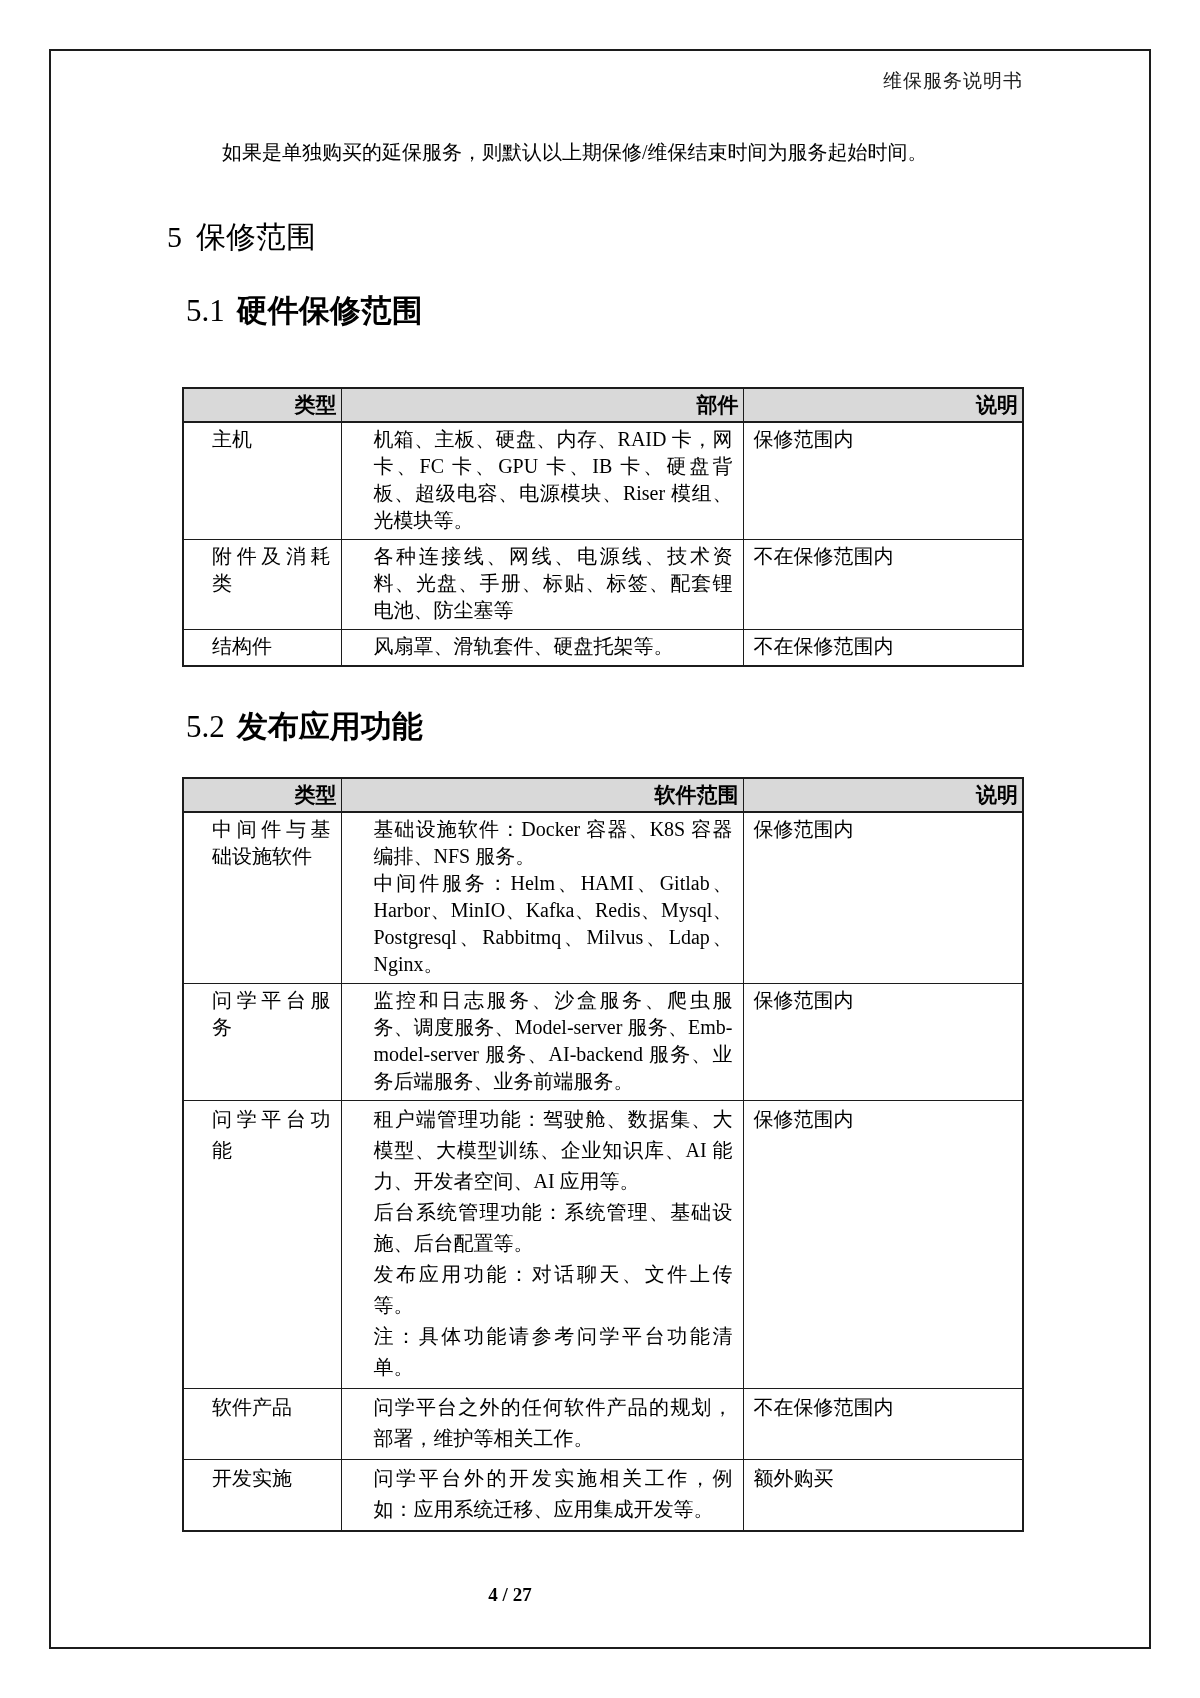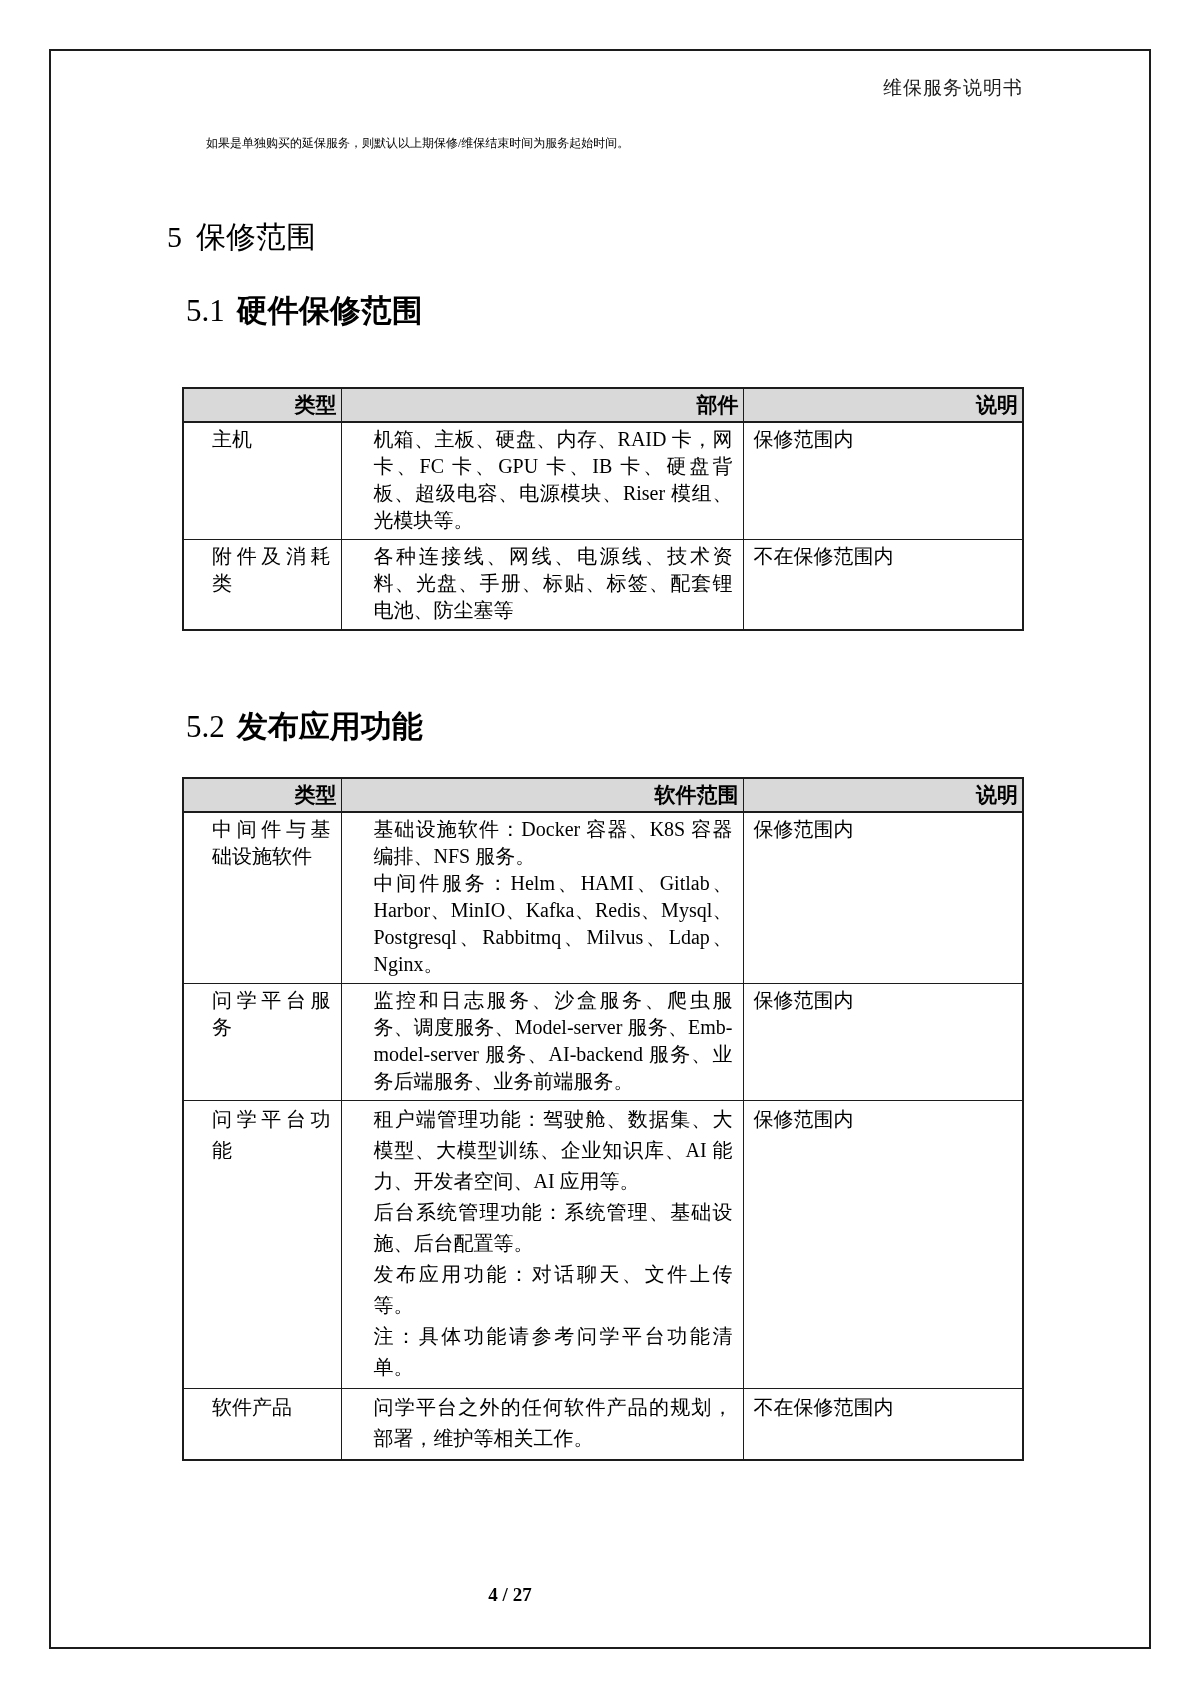--- a/index.html
+++ b/index.html
@@ -17,31 +17,31 @@
     color: var(--text-color);
   }
   .page-border {
     position: absolute;
     left: 49px; top: 49px;
     width: 1102px; height: 1600px;
     border: 2px solid var(--border-color);
   }
   .running-header {
     position: absolute;
-    top: 75px;
+    top: 68px;
     right: 177px;
     font-size: 19px;
     letter-spacing: 1px;
     color: #1a1a1a;
   }
   .intro {
     position: absolute;
-    left: 182px; top: 129px;
+    left: 182px; top: 138px;
     width: 842px;
-    font-size: 12px;
+    font-size: 20px;
     text-indent: 2em;
     line-height: 28px;
   }
   .h1 {
     position: absolute;
     left: 167px; top: 218px;
     font-size: 30px;
     line-height: 38px;
     font-weight: 400;
     font-family: "Liberation Sans", "DejaVu Sans", sans-serif;
@@ -144,20 +144,25 @@
     <tr>
       <td class="type">主机</td>
       <td class="scope">机箱、主板、硬盘、内存、RAID 卡，网卡、FC 卡、GPU 卡、IB 卡、硬盘背板、超级电容、电源模块、Riser 模组、光模块等。</td>
       <td class="note">保修范围内</td>
     </tr>
     <tr>
       <td class="type">附件及消耗类</td>
       <td class="scope">各种连接线、网线、电源线、技术资料、光盘、手册、标贴、标签、配套锂电池、防尘塞等</td>
       <td class="note">不在保修范围内</td>
     </tr>
+    <tr>
+      <td class="type">结构件</td>
+      <td class="scope">风扇罩、滑轨套件、硬盘托架等。</td>
+      <td class="note">不在保修范围内</td>
+    </tr>
   </tbody>
 </table>
 
 <h2 class="h2 sec-52">
   <span class="num">5.2</span><span>发布应用功能</span>
 </h2>
 
 <table class="doc-table tbl-software">
   <colgroup>
       <col class="c-type">
@@ -189,16 +194,21 @@
 后台系统管理功能：系统管理、基础设施、后台配置等。
 发布应用功能：对话聊天、文件上传等。
 注：具体功能请参考问学平台功能清单。</td>
       <td class="note">保修范围内</td>
     </tr>
     <tr class="tall">
       <td class="type">软件产品</td>
       <td class="scope">问学平台之外的任何软件产品的规划，部署，维护等相关工作。</td>
       <td class="note">不在保修范围内</td>
     </tr>
+    <tr class="tall">
+      <td class="type">开发实施</td>
+      <td class="scope">问学平台外的开发实施相关工作，例如：应用系统迁移、应用集成开发等。</td>
+      <td class="note">额外购买</td>
+    </tr>
   </tbody>
 </table>
 
 <div class="page-footer">4  /  27</div>
 
 </body></html>

